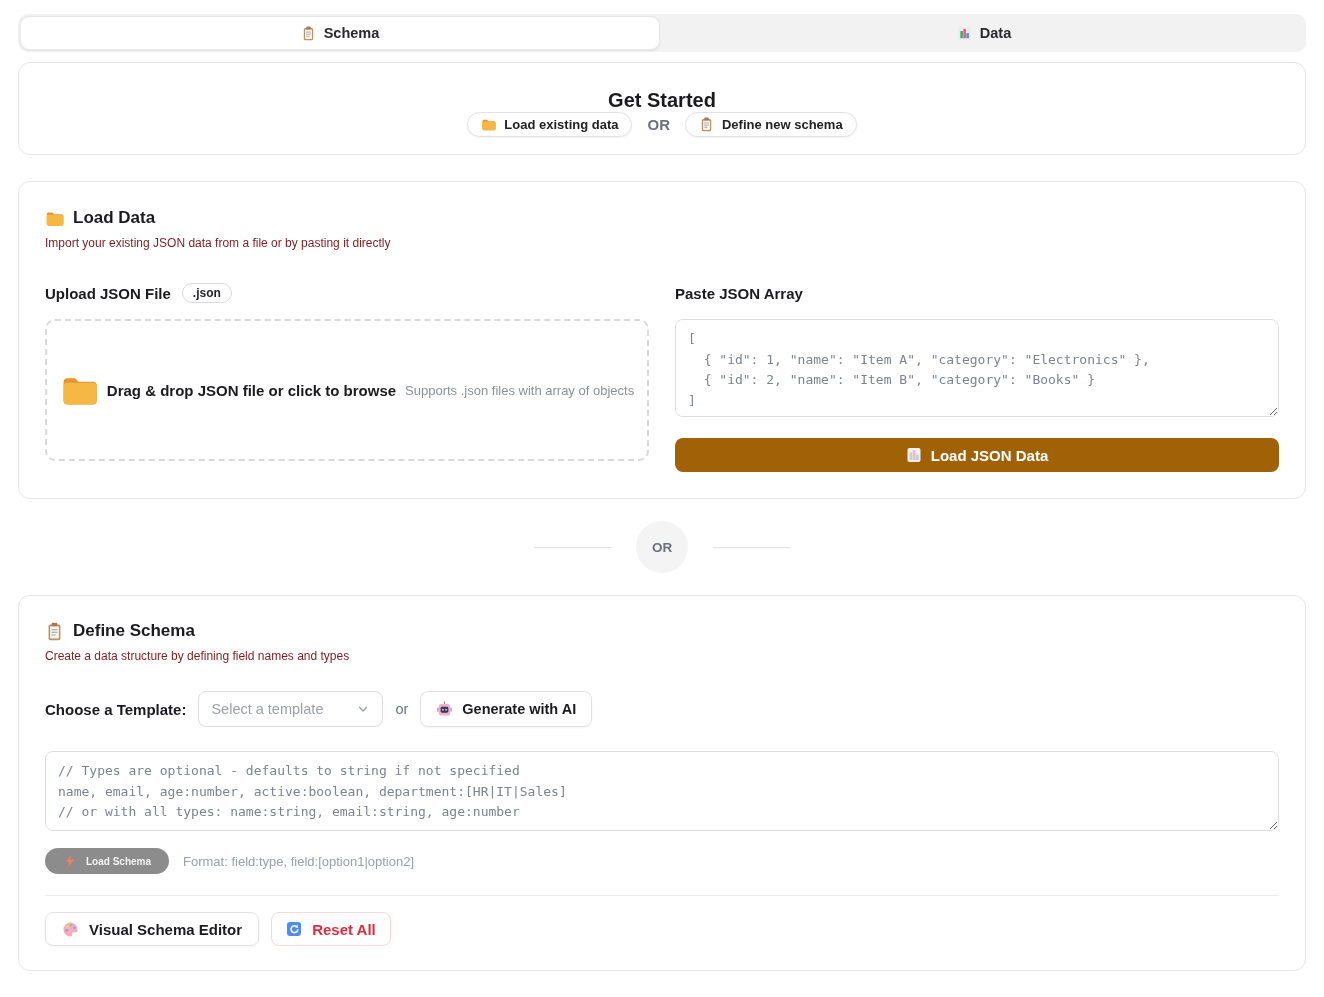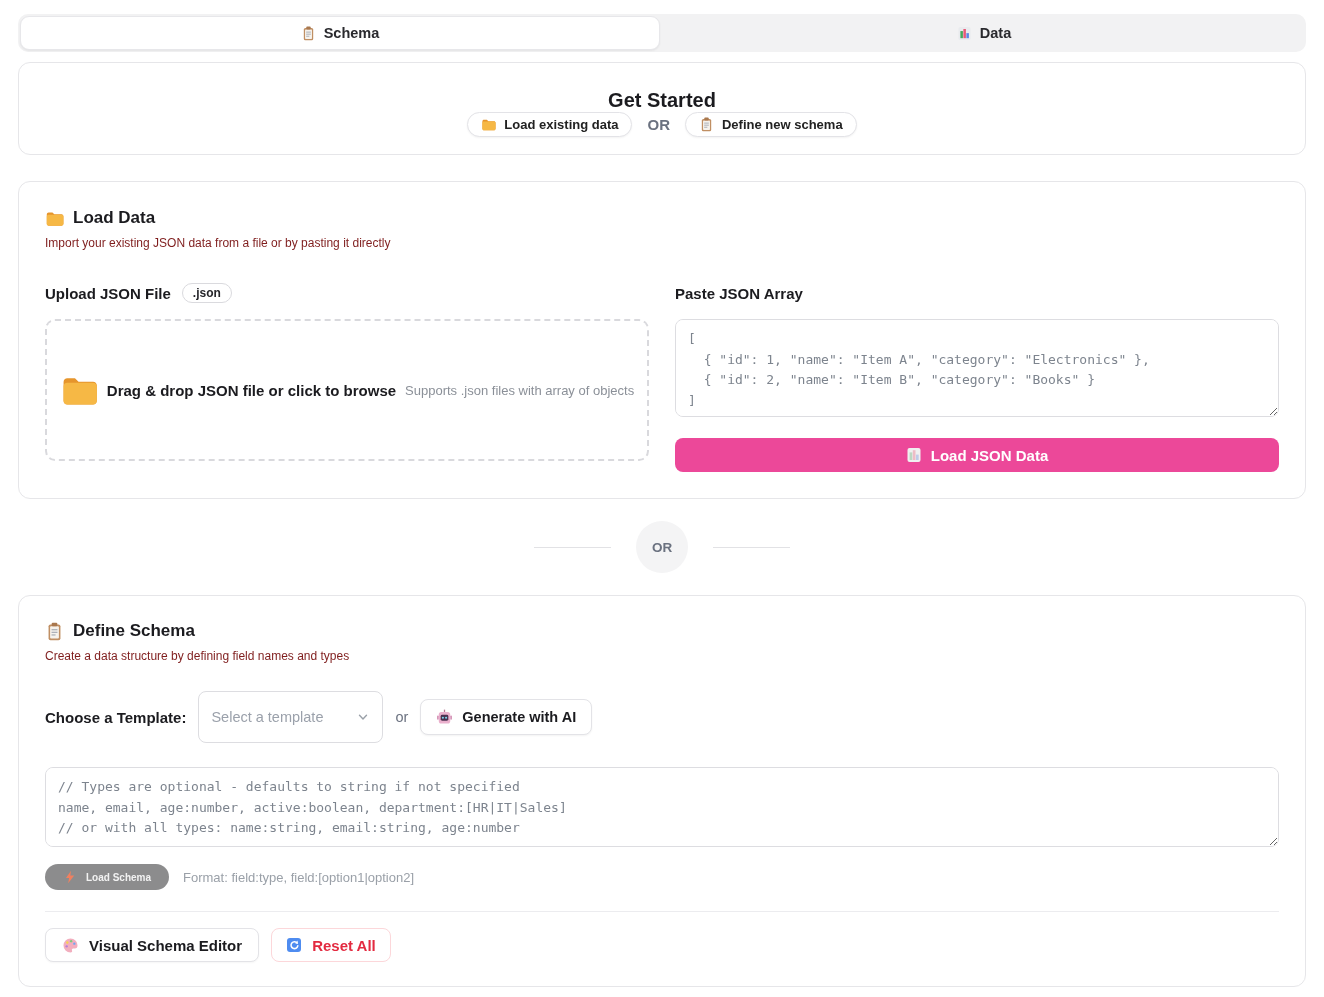--- a/index.html
+++ b/index.html
@@ -70,42 +70,42 @@
     width: 100%; border: 1px solid #dddde1; border-radius: 8px;
     padding: 9px 12px;
     font-family: "DejaVu Sans Mono", monospace;
     font-size: 13px; line-height: 1.58; color: #5f6570;
     resize: vertical; outline: none; background: #fff;
   }
   textarea::placeholder { color: #7d848e; opacity: 1; }
   .ta-json { height: 98px; }
   .btn-load-json {
     width: 100%; margin-top: 17px; height: 34px;
-    background: #ec4899; border: none; border-radius: 8px;
+    background: #a16207; border: none; border-radius: 8px;
     color: #fff; font-weight: 700; font-size: 15px;
     display: flex; align-items: center; justify-content: center; gap: 9px;
     cursor: pointer; font-family: "Liberation Sans", sans-serif;
   }
 
   
   .or-divider { display: flex; align-items: center; justify-content: center; gap: 25px; margin: 22px 0; }
   .or-line { width: 77px; height: 1px; background: #e2e2e5; }
   .or-circle {
     width: 52px; height: 52px; border-radius: 50%;
     background: #f4f4f5; color: #6b7280;
     display: flex; align-items: center; justify-content: center;
     font-size: 13.5px; font-weight: 600;
   }
 
   
   .schema-card { padding: 25px 26px 24px; }
   .template-row { display: flex; align-items: center; gap: 12px; margin-top: 28px; }
   .template-label { font-size: 15px; font-weight: 700; }
   .select {
-    width: 185px; height: 52px; border: 1px solid #dddde1; border-radius: 8px;
+    width: 185px; height: 36px; border: 1px solid #dddde1; border-radius: 8px;
     display: flex; align-items: center; justify-content: space-between;
     padding: 0 12px; color: #9ba1ab; font-size: 14.5px; cursor: pointer; background: #fff;
   }
   .small-or { color: #6b7280; font-size: 14.5px; }
   .btn-generate {
     height: 36px; display: inline-flex; align-items: center; gap: 9px; padding: 4px 15px;
     border: 1px solid #e3e3e7; border-radius: 8px; background: #fff;
     font-weight: 700; font-size: 14.5px; color: #1b1b1f;
     box-shadow: 0 1px 2px rgba(0,0,0,.05); cursor: pointer;
     font-family: "Liberation Sans", sans-serif;

